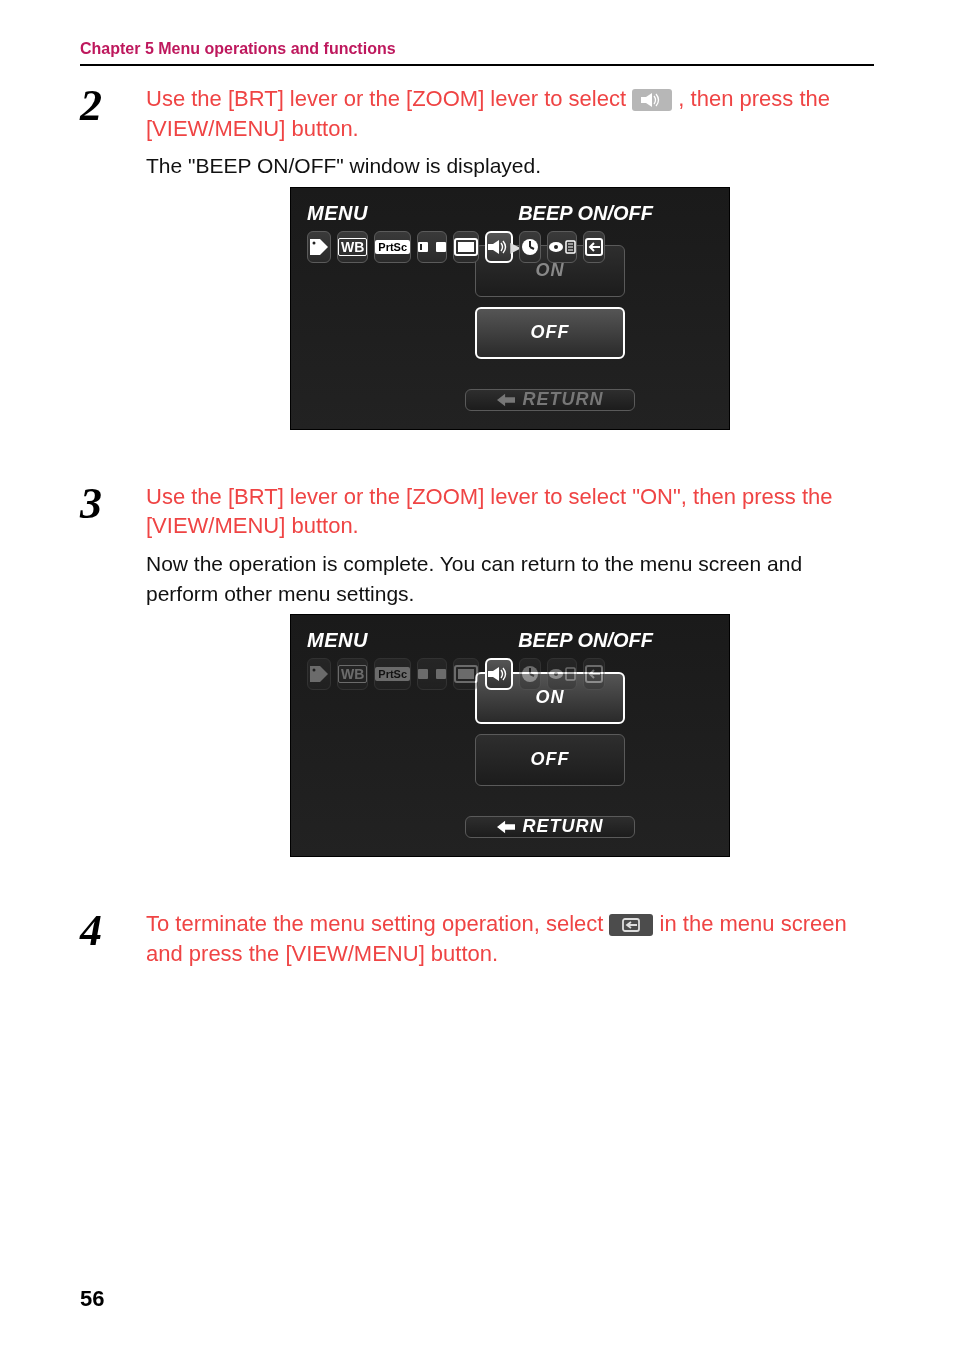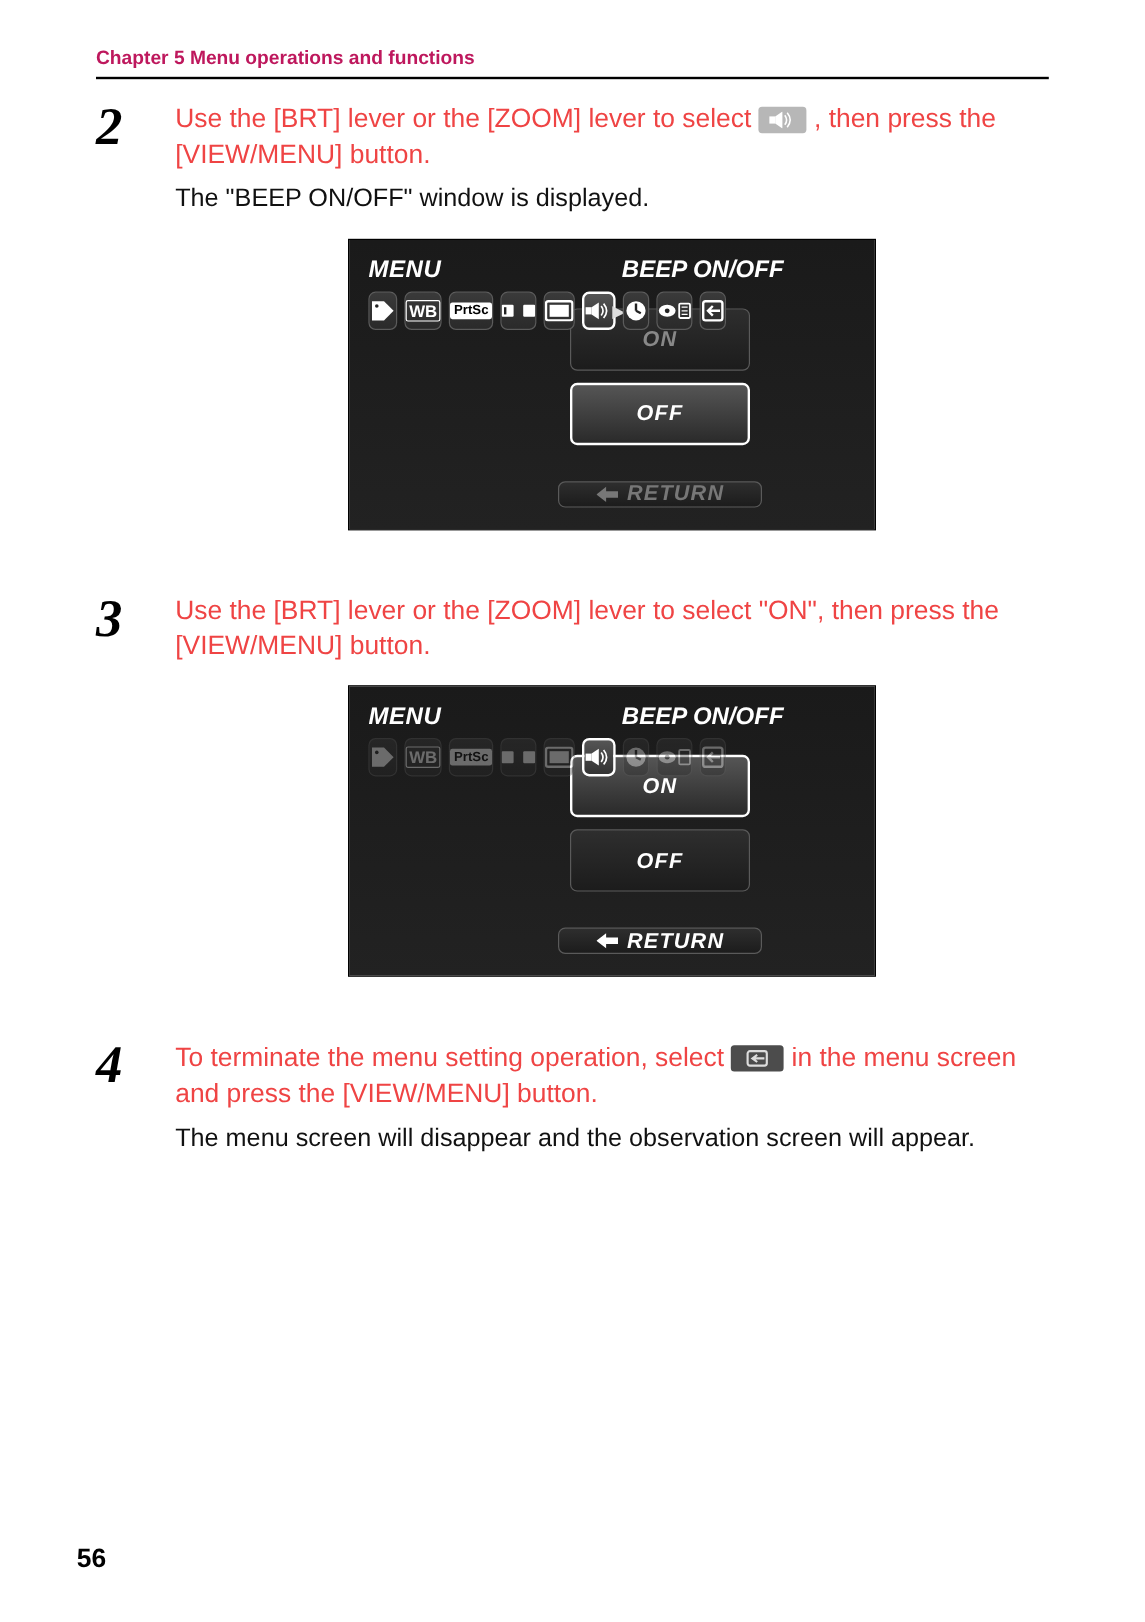--- a/index.html
+++ b/index.html
@@ -11,42 +11,42 @@
   .step { display: flex; gap: 32px; margin-bottom: 24px; }
   .step-num { font-family: "Times New Roman", Times, serif; font-weight: bold; font-style: italic; font-size: 44px; line-height: 1; color: #000; min-width: 34px; }
   .step-body { flex: 1; }
   .step-title { font-size: 22px; font-weight: normal; line-height: 1.35; color: #ef4444; margin-bottom: 8px; }
   .step-desc { font-size: 21px; line-height: 1.4; color: #111; }
   .inline-icon { display:inline-block; vertical-align:middle; width:40px; height:22px; background:#b7b7b7; border-radius:3px; position:relative; }
   .inline-icon svg { position:absolute; left:50%; top:50%; transform:translate(-50%,-50%); }
   .inline-icon.dark { background:#4c4c4c; }
   .inline-icon.narrow { width:44px; height:22px; }
 
-  .screenshot-wrap { display:flex; justify-content:center; margin: 18px 0 28px; }
+  .screenshot-wrap { display:flex; justify-content:center; margin: 6px 0 28px; }
   .screenshot { width: 440px; background: linear-gradient(#1a1a1a,#222); padding: 14px 16px 18px; border: 1px solid #000; }
   .scr-row { display:flex; align-items:center; }
   .scr-label { font-family: "Arial Black", Arial, sans-serif; font-style: italic; font-weight: 900; color:#fff; font-size:20px; letter-spacing:0.5px; }
   .scr-title { flex:1; text-align:right; font-family: "Arial Black", Arial, sans-serif; font-style: italic; font-weight:900; color:#fff; font-size:20px; padding-right:60px; }
   .sidebar { width: 66px; display:flex; gap:6px; margin-top:6px; }
   .side-btn { height:32px; background: linear-gradient(#3a3a3a,#2a2a2a); border:1px solid #5b5b5b; border-radius:6px; display:flex; align-items:center; justify-content:center; position:relative; }
   .side-btn.highlight { border:2px solid #fff; background: linear-gradient(#555,#333); }
   .side-btn.dim { opacity:0.35; }
   .side-btn .marker { position:absolute; right:-10px; top:50%; transform:translateY(-50%); color:#ddd; font-size:14px; }
 
   .center-col { flex:1; display:flex; flex-direction:column; align-items:center; gap:10px; padding-top:20px; }
   .opt-btn { width:150px; height:52px; border-radius:6px; border:1px solid #5a5a5a; background:linear-gradient(#2e2e2e,#1c1c1c); display:flex; align-items:center; justify-content:center; font-family:"Arial Black",Arial,sans-serif; font-style:italic; font-weight:900; font-size:18px; letter-spacing:1px; }
   .opt-btn.dim-text { color:#888; }
   .opt-btn.active-text { color:#fff;font-style:italic; }
   .opt-btn.selected { border:2px solid #fff; background:linear-gradient(#555,#2a2a2a); }
   .return-btn { width:170px; height:22px; margin-top:20px; border-radius:6px; border:1px solid #5a5a5a; background:linear-gradient(#2e2e2e,#1c1c1c); display:flex; align-items:center; justify-content:center; gap:8px; font-family:"Arial Black",Arial,sans-serif; font-style:italic; font-weight:900; font-size:18px; letter-spacing:1px; color:#777; }
   .return-btn.active { color:#fff; }
   .return-btn .arrow { width:18px; height:14px; }
   .body-cols { display:flex; gap:14px; }
 
-  .page-num { position:absolute; left:64px; bottom:40px; font-size:22px; font-weight:bold; }
+  .page-num { position:absolute; left:80px; bottom:40px; font-size:22px; font-weight:bold; }
 </style>
 </head>
 <body>
 
 <div class="page">
   <div class="running-head">Chapter 5 Menu operations and functions</div>
   <hr class="rule">
 
   <div class="step">
     <div class="step-num">2</div>
@@ -141,20 +141,21 @@
           </div>
         </div>
       </div>
     </div>
   </div>
 
   <div class="step">
     <div class="step-num">3</div>
     <div class="step-body">
       <div class="step-title">Use the [BRT] lever or the [ZOOM] lever to select "ON", then press the [VIEW/MENU] button.</div>
+      <div class="step-desc">Now the operation is complete. You can return to the menu screen and perform other menu settings.</div>
 
       <div class="screenshot-wrap">
         <div class="screenshot">
           <div class="scr-row">
             <div class="scr-label">MENU</div>
             <div class="scr-title">BEEP ON/OFF</div>
           </div>
           <div class="body-cols">
             <div class="sidebar">
               <div class="side-btn dim">
@@ -230,18 +231,17 @@
       <div class="step-title">
         <span>To terminate the menu setting operation, select </span>
         <span class="inline-icon dark narrow">
           <svg width="22" height="16" viewBox="0 0 22 16">
               <rect x="3" y="2" width="16" height="12" rx="2" fill="none" stroke="#ddd" stroke-width="1.8"></rect>
               <path d="M11 5 L7 8 L11 11 M7 8 L17 8" stroke="#ddd" stroke-width="1.8" fill="none"></path>
             </svg>
         </span>
         <span> in the menu screen and press the [VIEW/MENU] button.</span>
       </div>
-      <div class="step-desc">The menu screen will disappear and the observation screen will appear.</div>
     </div>
   </div>
 
   <div class="page-num">56</div>
 </div>
 
 </body></html>

